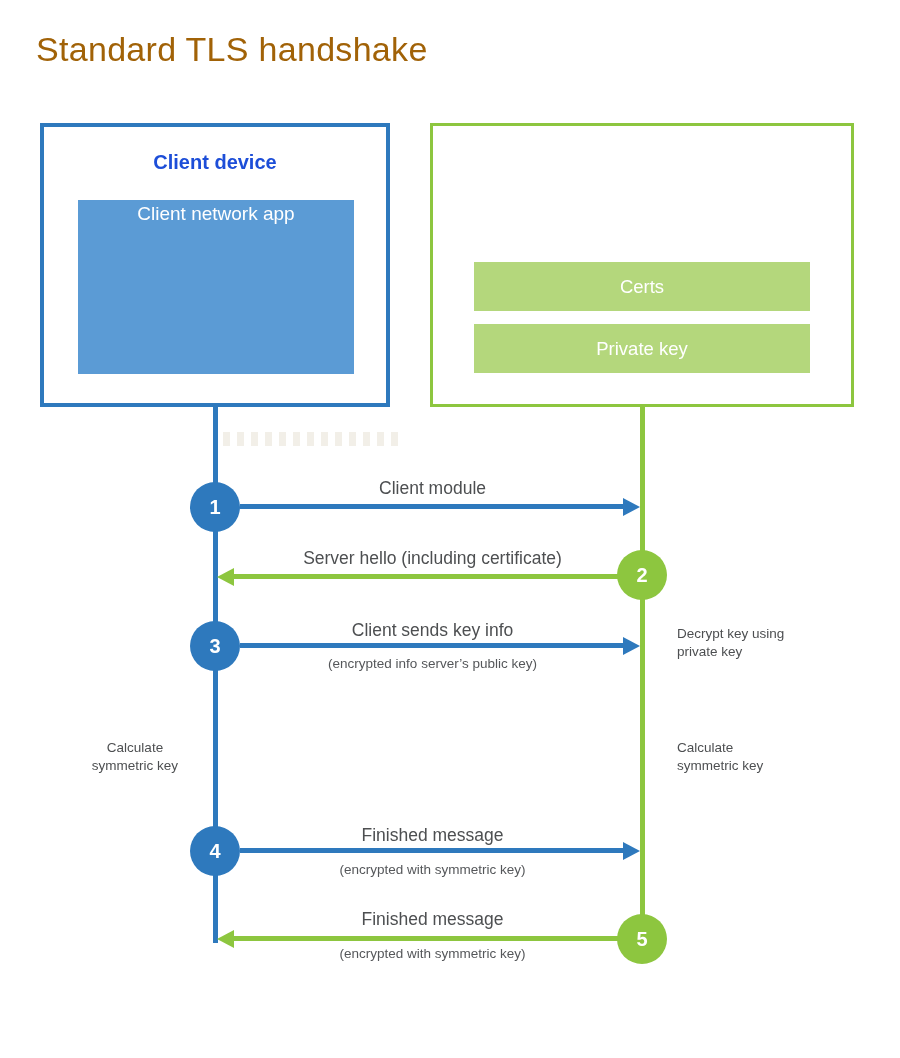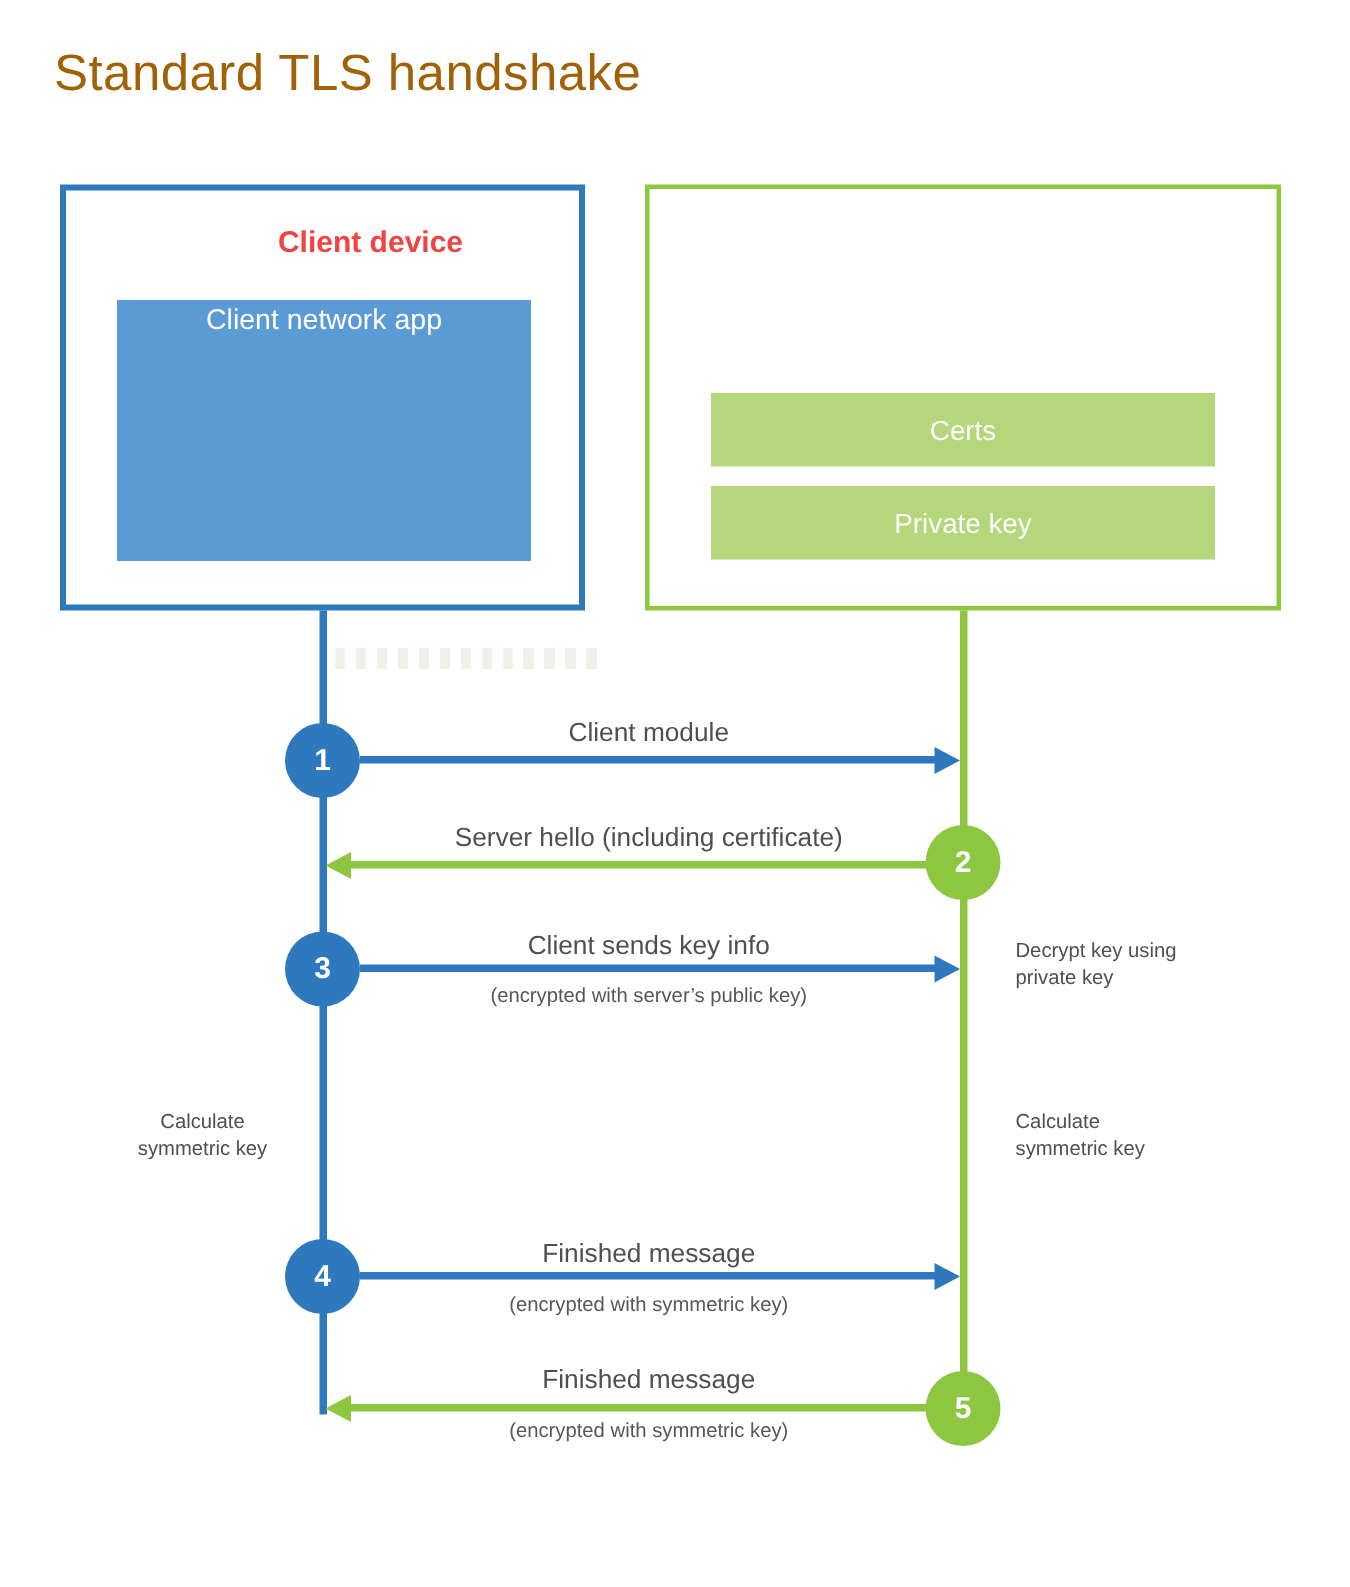--- a/index.html
+++ b/index.html
@@ -12,21 +12,21 @@
   
   .page-title{
     left:36px;top:30px;font-size:34px;font-weight:300;
     color:#a16207;letter-spacing:.3px;
   }
   
   .actor-box{box-sizing:border-box;background:#ffffff;}
   .client-box{left:40px;top:123px;width:350px;height:284px;border:4px solid #2e79bd;}
   .server-box{left:430px;top:123px;width:424px;height:284px;border:3px solid #8dc63f;}
   .actor-title{
-    width:100%;text-align:center;font-size:20px;font-weight:700;color:#ef4444;padding-left:32px;
+    width:100%;text-align:center;font-size:20px;font-weight:700;color:#1d4ed8;
   }
   .client-box .actor-title{margin-top:24px;}
   .server-box .actor-title{margin-top:25px;}
   .app-box{
     left:34px;top:73px;width:276px;height:174px;background:#5b9bd5;
     display:flex;justify-content:center;
   }
   .app-box span{
     display:inline-block;width:180px;text-align:center;color:#ffffff;
     font-size:19px;line-height:1.5;
@@ -122,21 +122,21 @@
 <div class="abs msg" style="top:548px;">Server hello (including certificate)</div>
 <div class="abs arrow-line green" style="left:234px;top:574px;"></div>
 <div class="abs head-left" style="left:217px;top:568px;"></div>
 <div class="abs step-circle green c2">
   <span>2</span>
 </div>
 
 <div class="abs msg" style="top:620px;">Client sends key info</div>
 <div class="abs arrow-line blue" style="left:240px;top:643px;"></div>
 <div class="abs head-right" style="left:623px;top:637px;"></div>
-<div class="abs sub" style="top:656px;">(encrypted with server’s public key)</div>
+<div class="abs sub" style="top:656px;">(encrypted info server’s public key)</div>
 <div class="abs step-circle blue c3">
   <span>3</span>
 </div>
 
 <div class="abs msg" style="top:825px;">Finished message</div>
 <div class="abs arrow-line blue" style="left:240px;top:848px;"></div>
 <div class="abs head-right" style="left:623px;top:842px;"></div>
 <div class="abs sub" style="top:862px;">(encrypted with symmetric key)</div>
 <div class="abs step-circle blue c4">
   <span>4</span>

